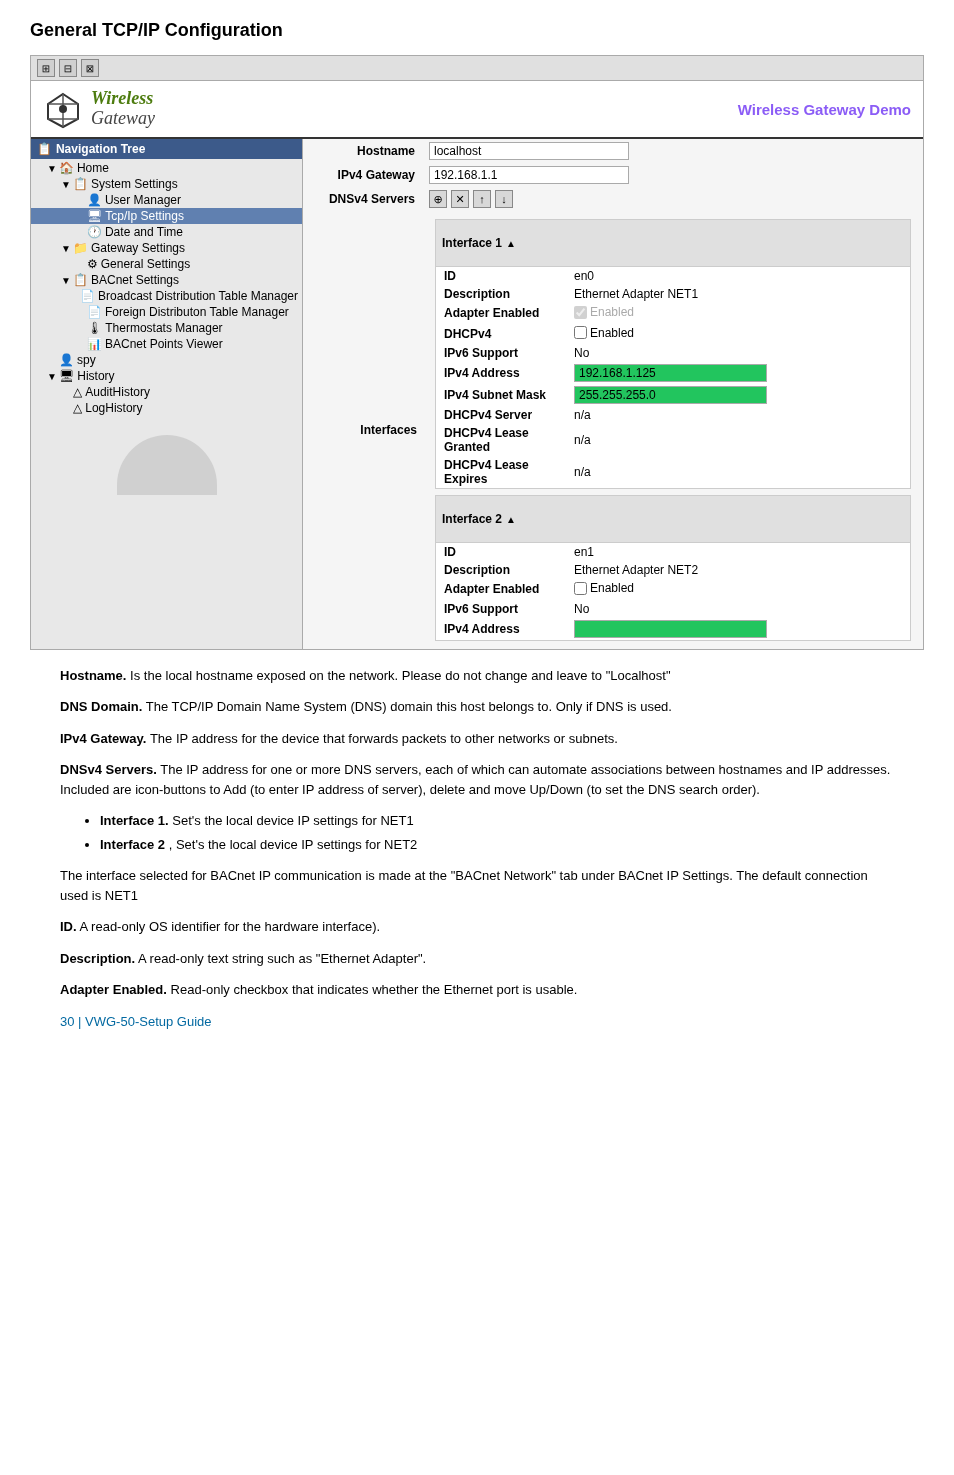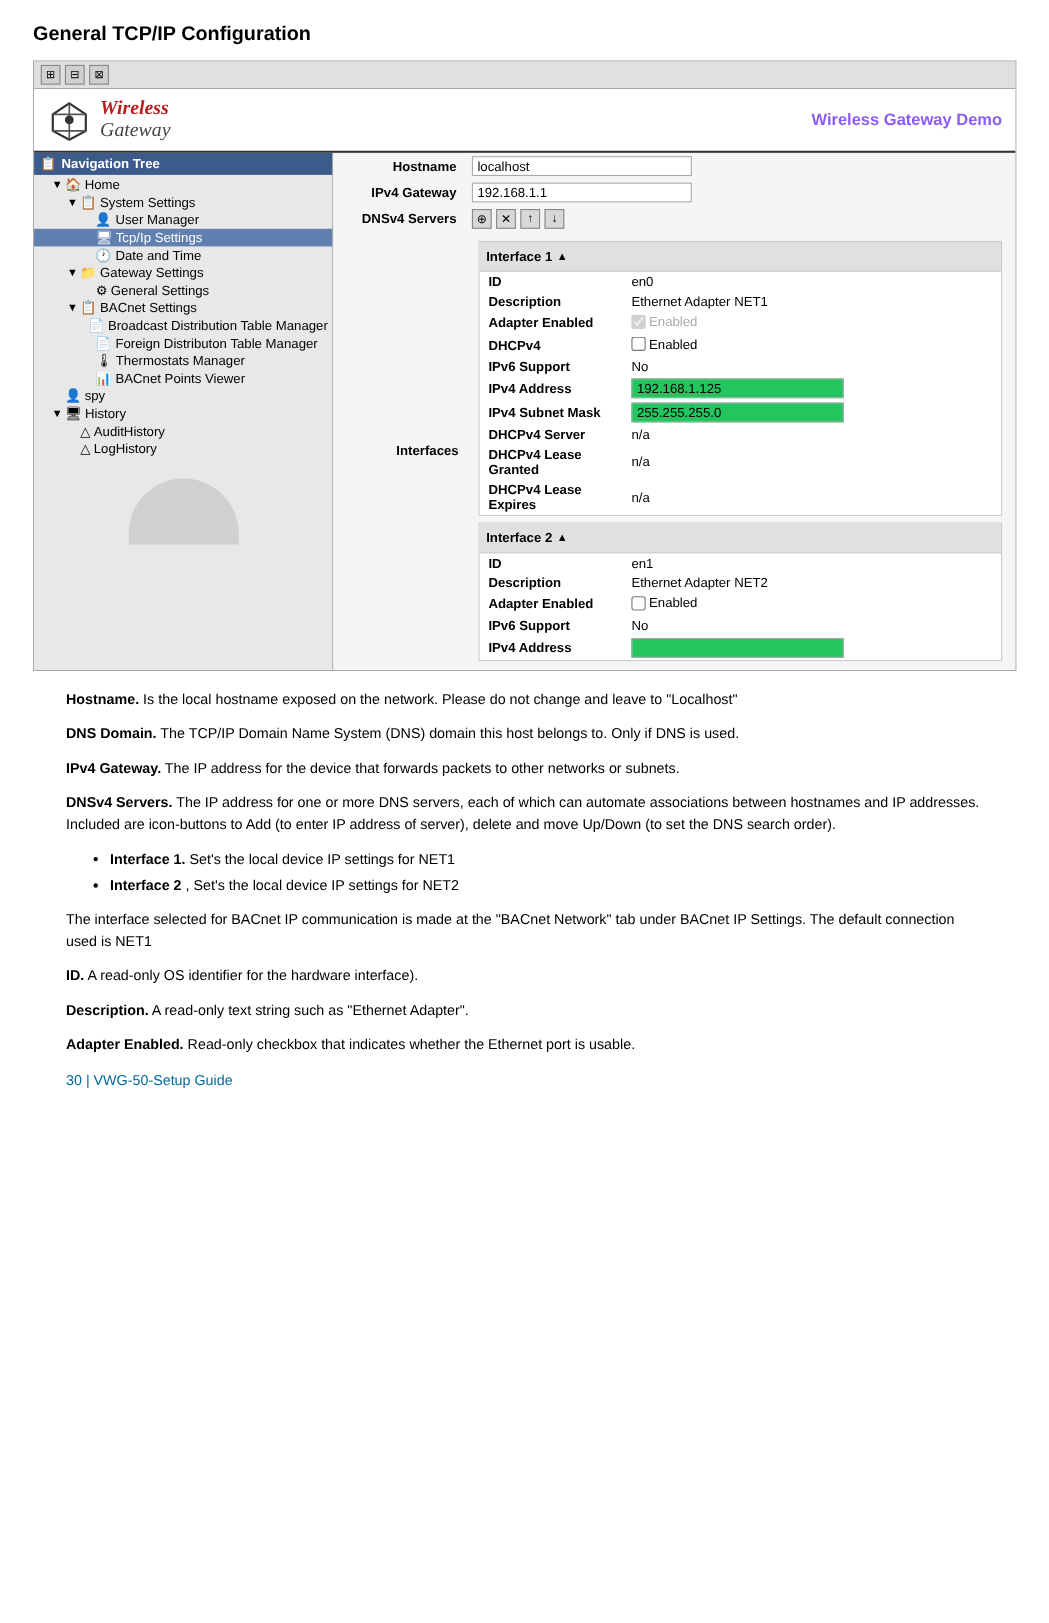--- a/index.html
+++ b/index.html
@@ -212,21 +212,21 @@
 
     
     .interface-section {
       border: 1px solid #ccc;
       margin: 4px 6px;
       background: #fff;
     }
 
     .interface-header {
       background: #e0e0e0;
-      padding: 6px 6px;
+      padding: 16px 6px;
       font-weight: bold;
       font-size: 12px;
       display: flex;
       align-items: center;
       gap: 4px;
       border-bottom: 1px solid #ccc;
     }
 
     .interface-table {
       width: 100%;
@@ -317,21 +317,21 @@
     <div class="logo-area">
 
       <svg class="logo-icon" viewBox="0 0 40 40" xmlns="http://www.w3.org/2000/svg">
         <polygon points="20,5 35,15 35,30 20,38 5,30 5,15" fill="none" stroke="#333" stroke-width="2"></polygon>
         <line x1="20" y1="5" x2="20" y2="38" stroke="#555" stroke-width="1.5"></line>
         <line x1="5" y1="15" x2="35" y2="15" stroke="#555" stroke-width="1.5"></line>
         <line x1="5" y1="30" x2="35" y2="30" stroke="#555" stroke-width="1.5"></line>
         <circle cx="20" cy="20" r="4" fill="#333"></circle>
       </svg>
       <div class="logo-text">
-        <div class="wireless" style="font-style:italic;font-family:Georgia,serif;font-size:18px;font-weight:bold;color:#b91c1c;">Wireless</div>
+        <div class="wireless" style="font-style:italic;font-family:Georgia,serif;font-size:18px;font-weight:bold;color:#4d7c0f;">Wireless</div>
         <div class="gateway" style="font-style:italic;font-family:Georgia,serif;font-size:18px;color:#444;">Gateway</div>
       </div>
     </div>
     <div class="header-demo-title">Wireless Gateway Demo</div>
   </div>
 
   <div class="panel-body">
 
     <div class="sidebar">
       <div class="sidebar-header">

